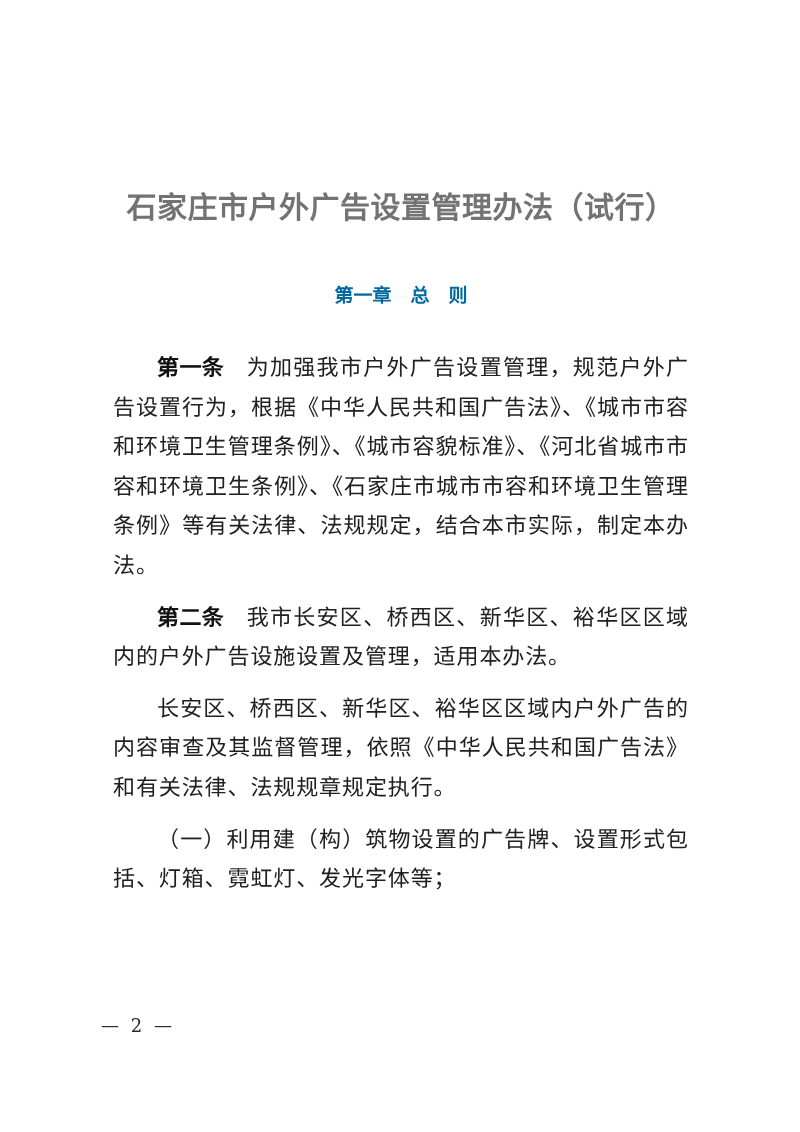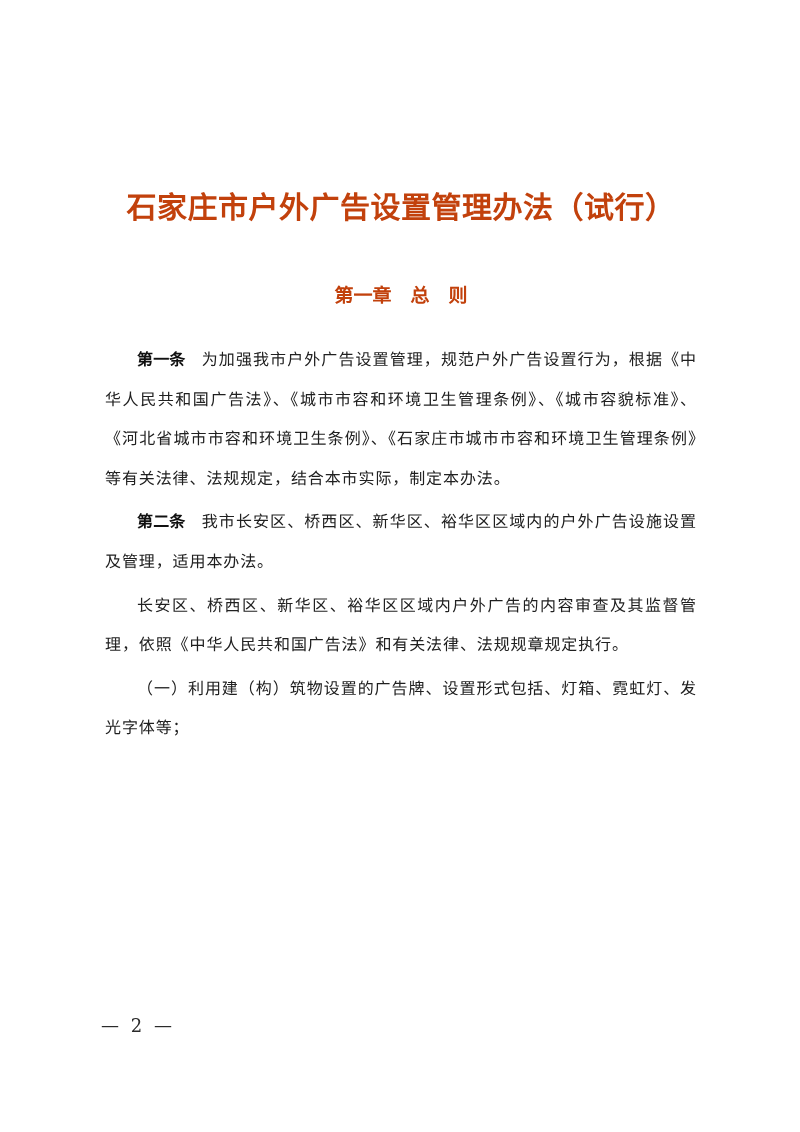--- a/index.html
+++ b/index.html
@@ -36,50 +36,50 @@
   }
 
   
   .doc-title {
     font-family: "DejaVu Serif", "Liberation Serif", serif;
     font-weight: 700;
     font-size: 30px;
     line-height: 44px;
     text-align: center;
     letter-spacing: 0.5px;
-    color: #c2410c;
+    color: #737373;
     margin: 0;
     padding: 0;
     white-space: nowrap;
   }
 
   
   .chapter-heading {
     font-family: "DejaVu Sans", "Liberation Sans", sans-serif;
     font-weight: 700;
     font-size: 19px;
     line-height: 30px;
     text-align: center;
-    color: #c2410c;
+    color: #0369a1;
     margin: 0;
     padding: 0;
   }
 
   .spacer-title-chapter { height: 50px; }
   .spacer-chapter-body  { height: 26px; }
 
   
   .para {
     font-family: "DejaVu Serif", "Liberation Serif", serif;
-    font-size: 16px;
+    font-size: 22px;
     line-height: 39.6px;
     text-align: justify;
     text-justify: inter-ideograph;
     text-indent: 2em;
-    margin: 4px;
+    margin: 12px;
     padding: 0;
     color: #202020;
     letter-spacing: 0.9px;
     word-break: break-all;
   }
 
   
   .art-label {
     font-family: "DejaVu Sans", "Liberation Sans", sans-serif;
     font-weight: 700;

